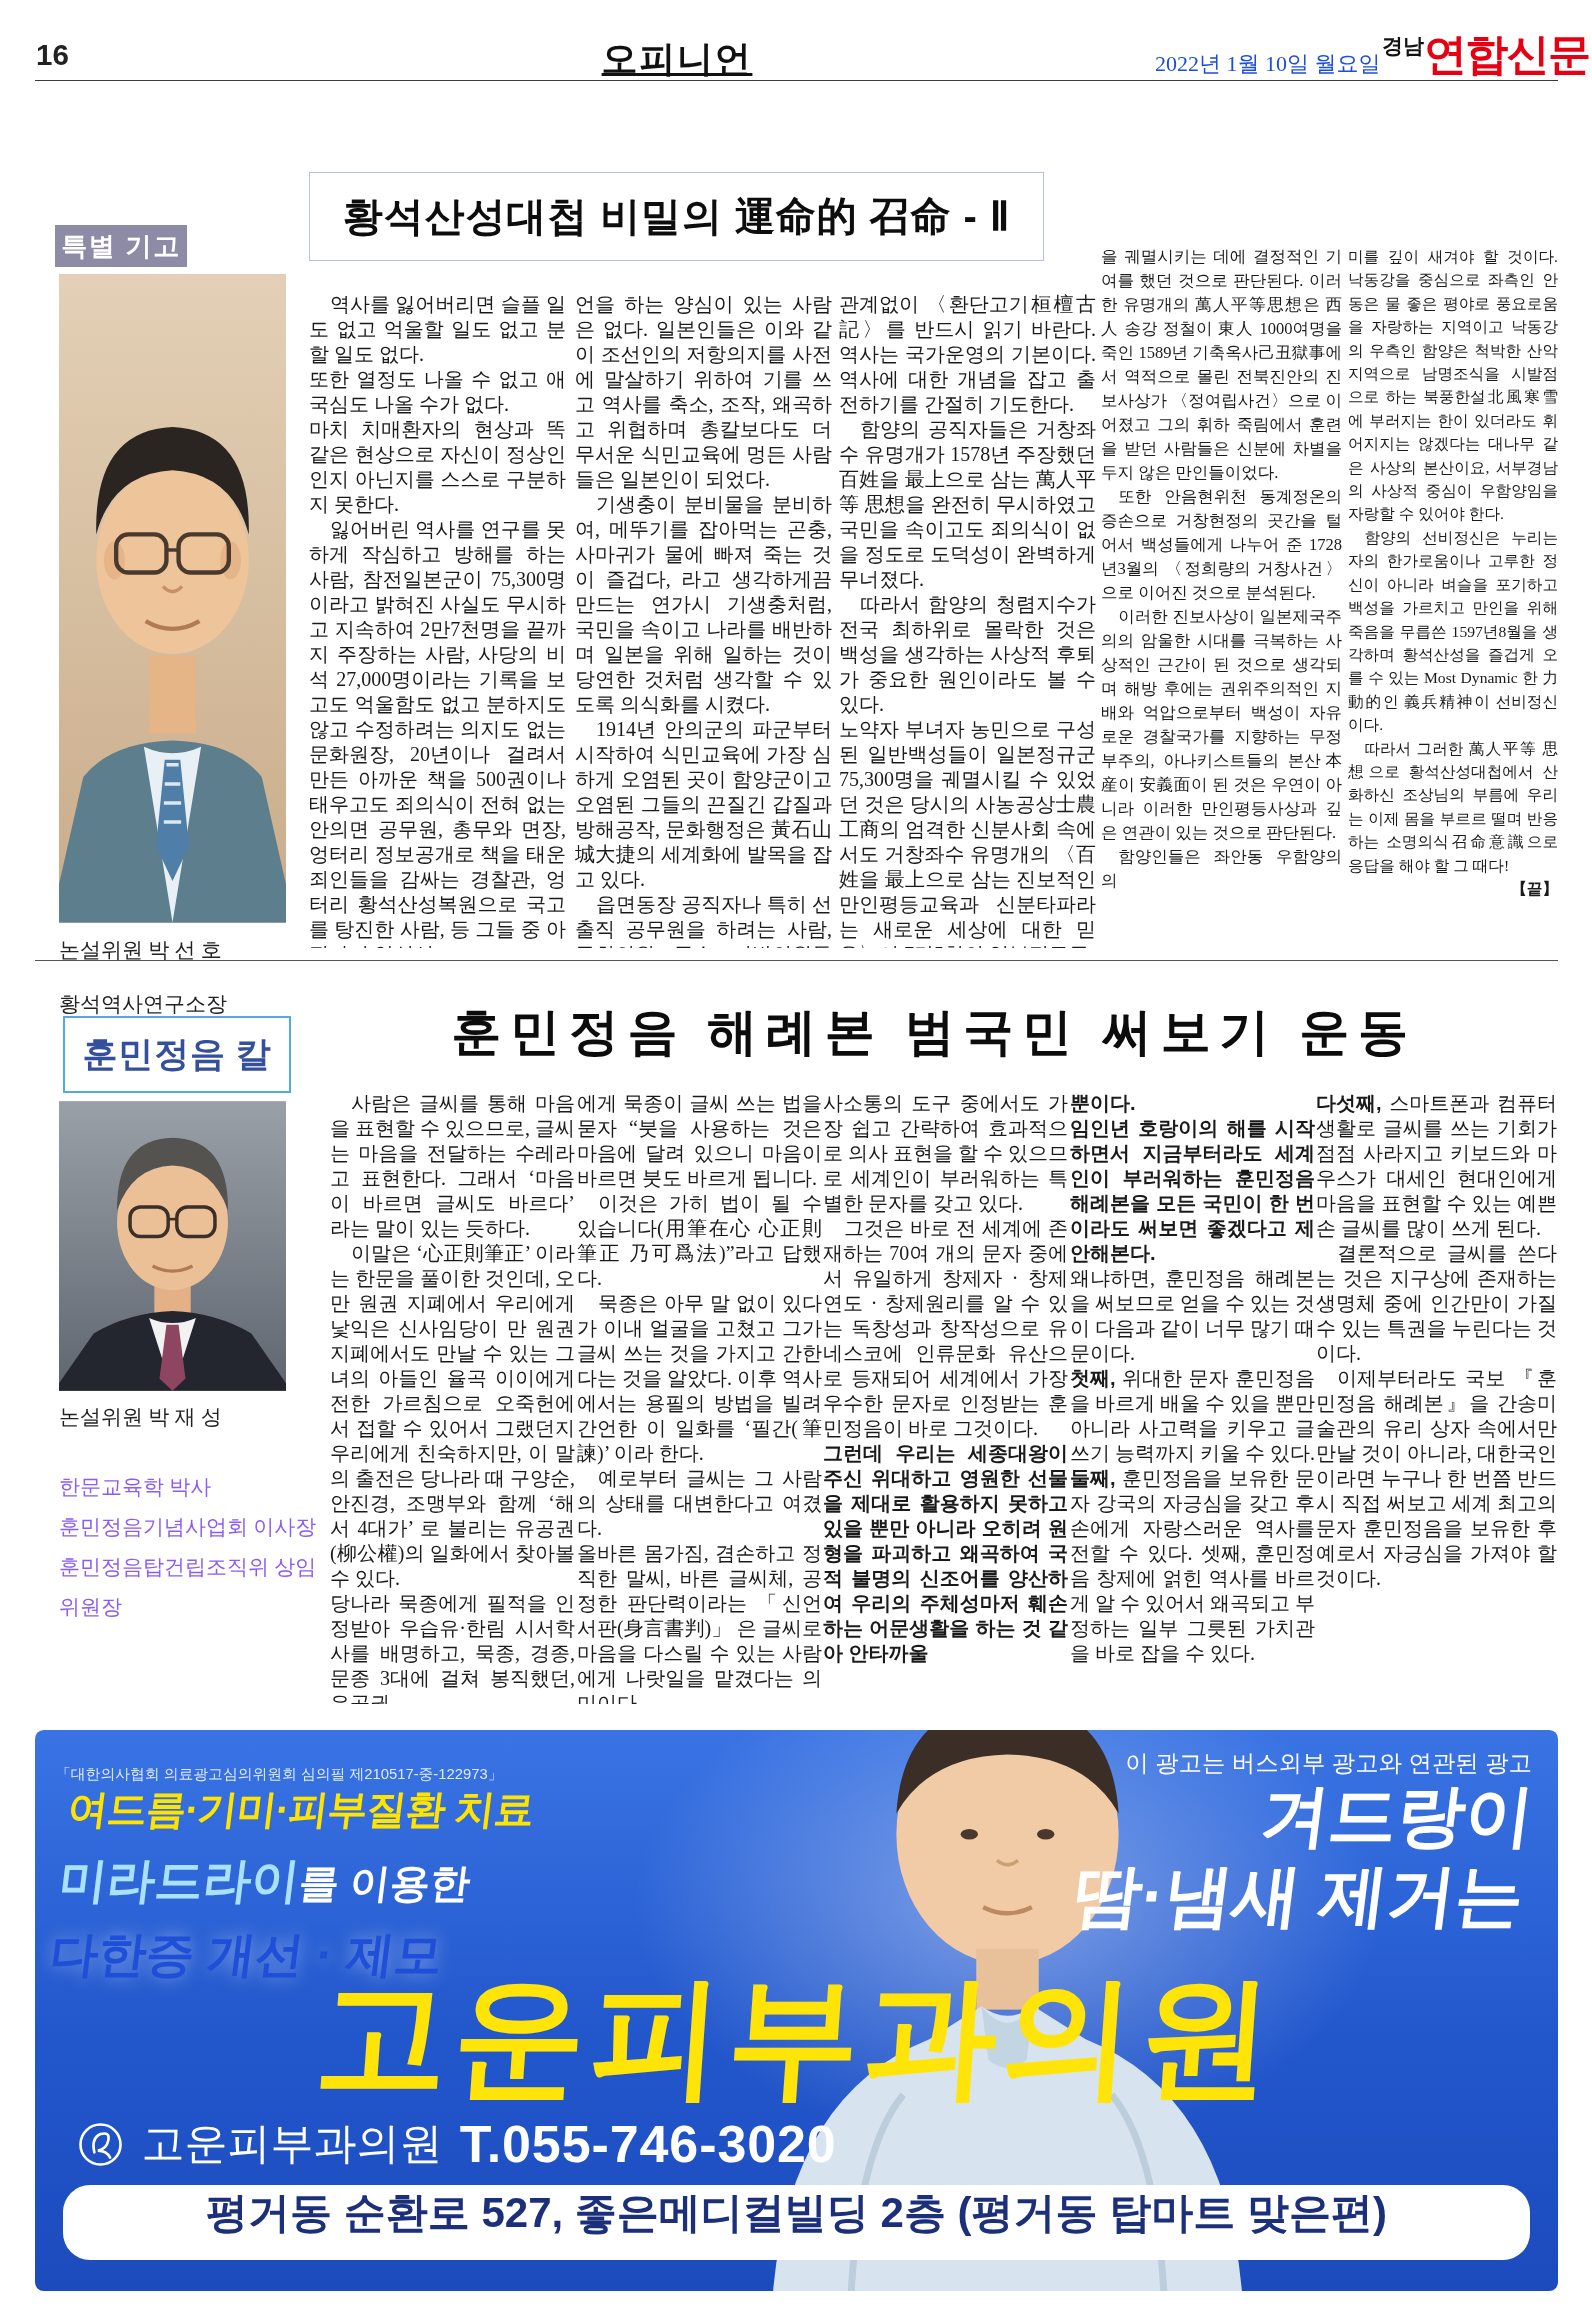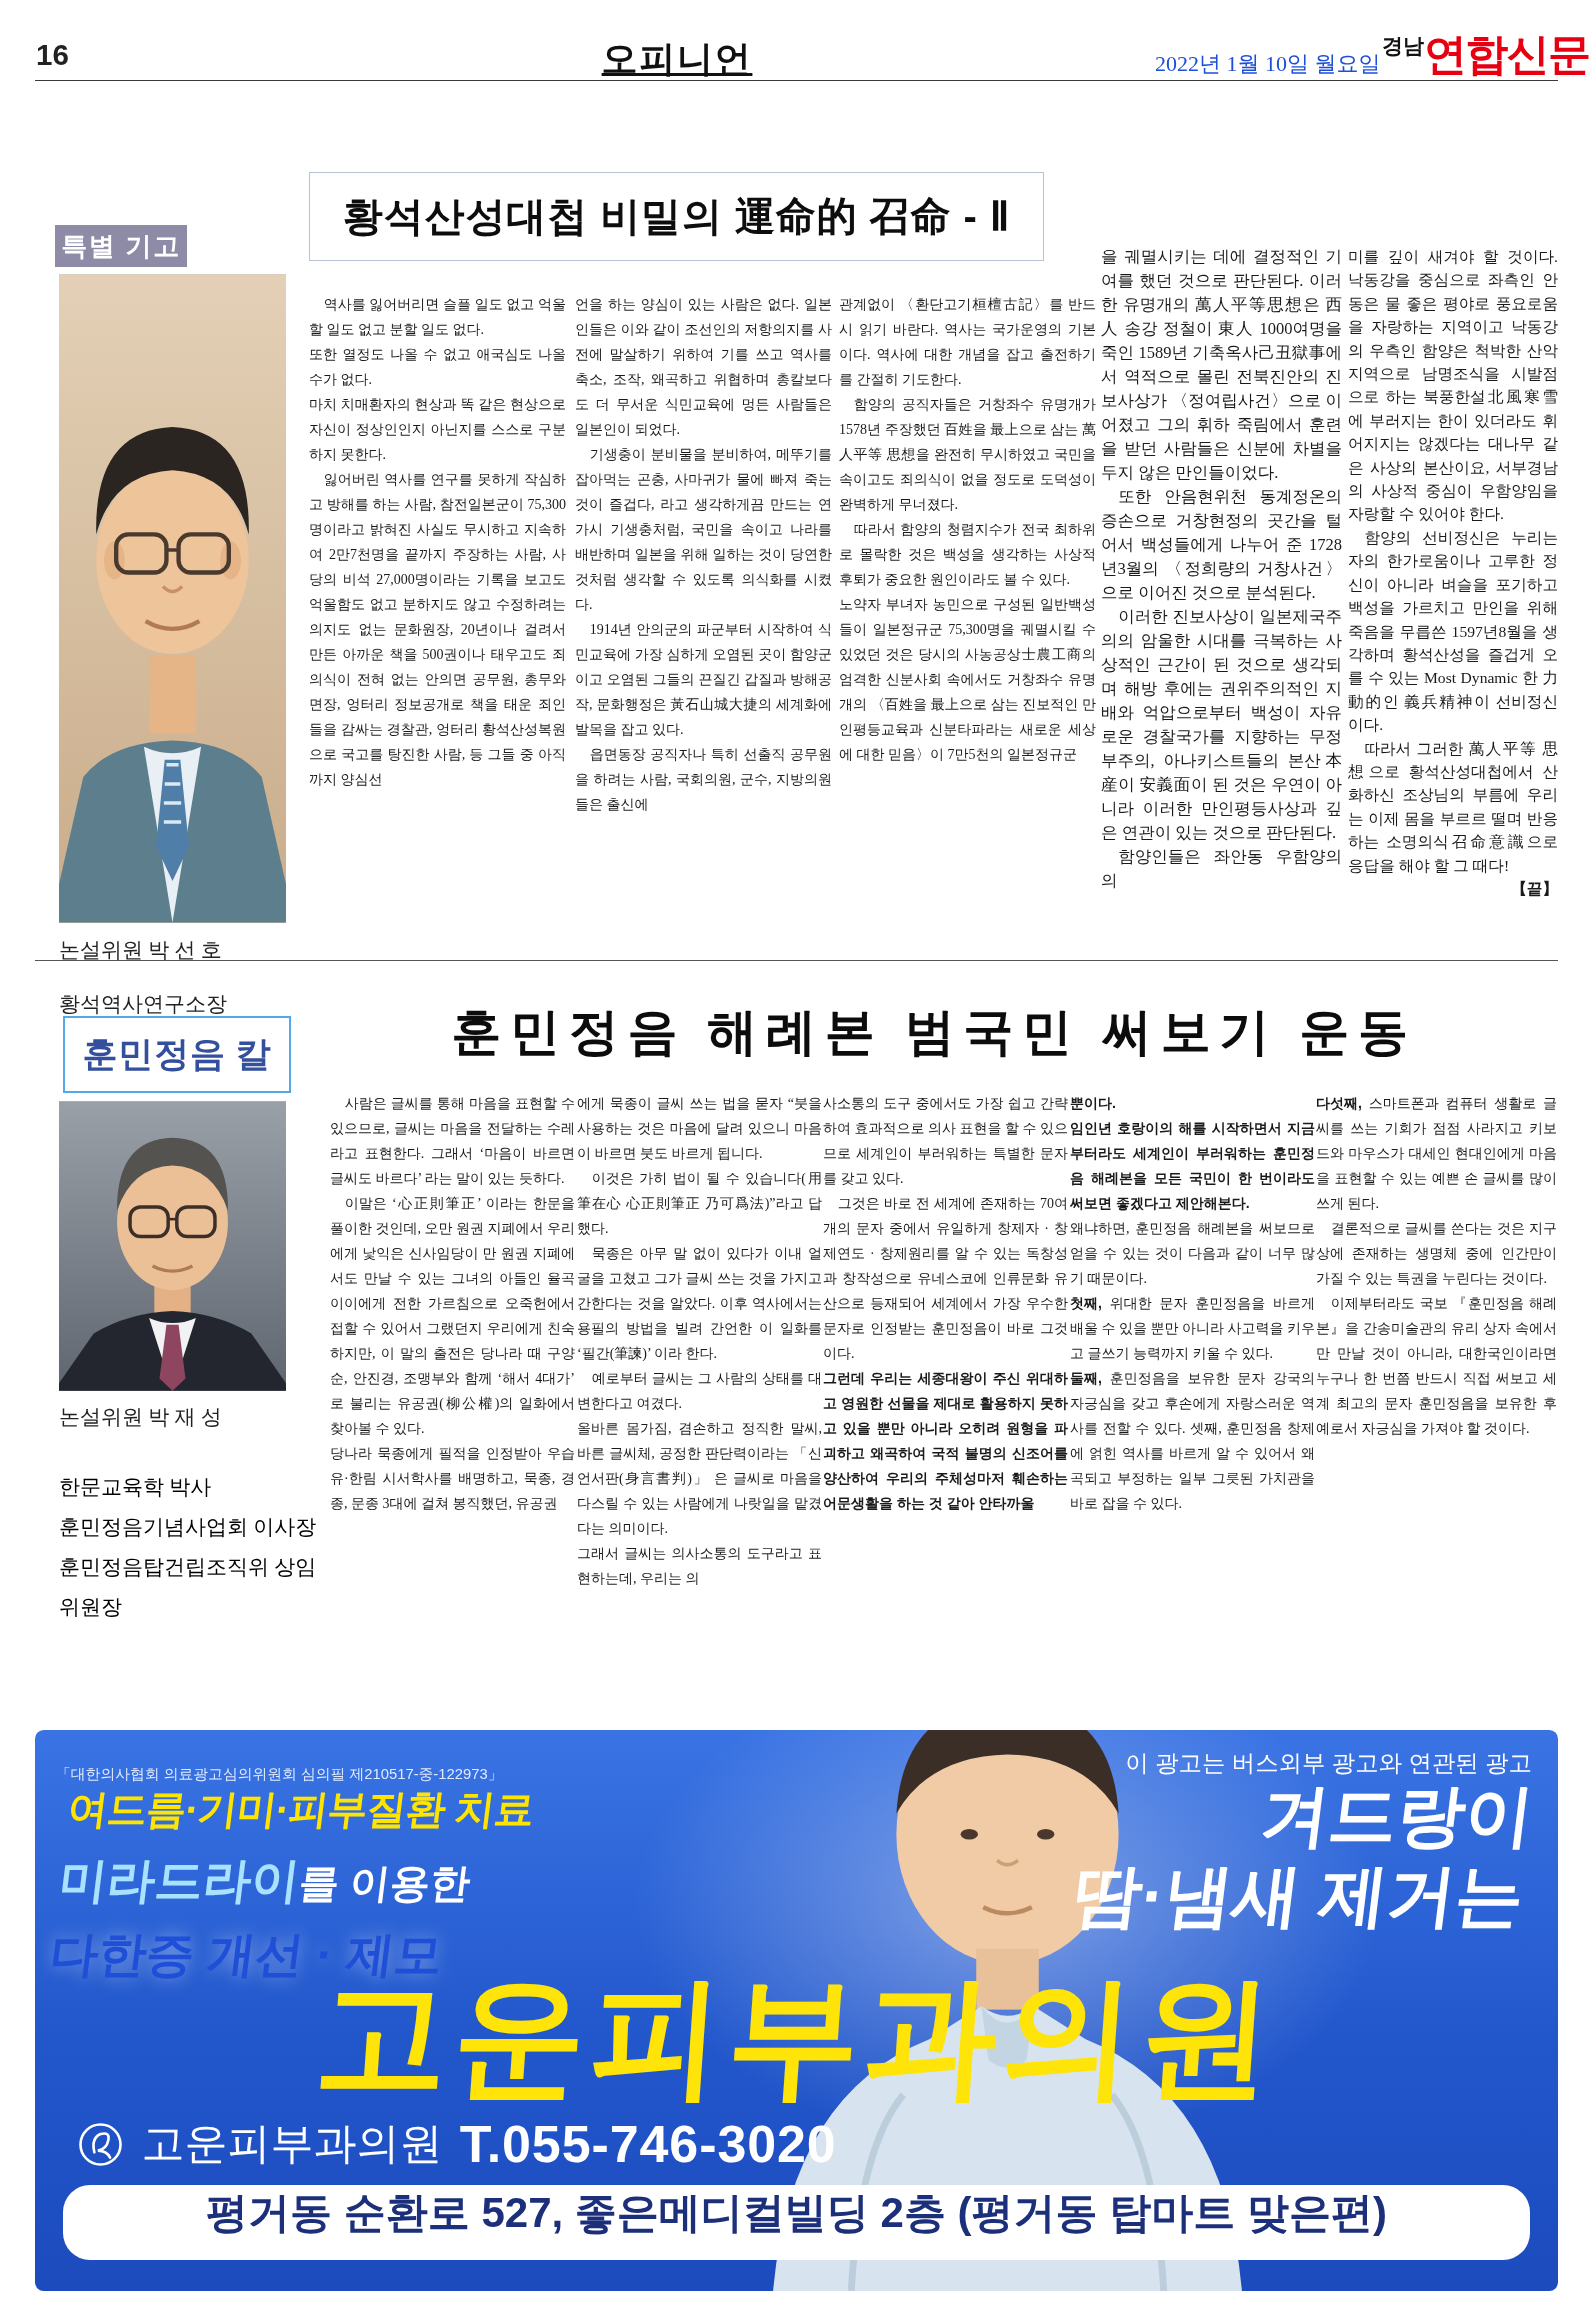--- a/index.html
+++ b/index.html
@@ -20,35 +20,35 @@
   .a1-label{left:55px;top:177px;width:132px;height:42px;background:#8e8ba7;color:#fff;
             font:700 26px "Liberation Sans",sans-serif;text-align:center;line-height:42px;letter-spacing:1.7px;margin-top:48px;}
   .a1-titlebox{left:309px;top:172px;width:733px;height:87px;border:1.7px solid #b9c3d6;
                display:flex;align-items:center;justify-content:center;}
   .a1-title{font:800 40px "Liberation Sans",sans-serif;color:#0d0d0d;letter-spacing:0.9px;}
 
   .photo-frame{background:#ccc;overflow:hidden;}
   .cap{font:400 21px "Liberation Serif",serif;color:#222;}
   .cap-c{text-align:left;}
 
-  .col{line-height:25px;font-size:14px;text-align:justify;word-break:break-all;overflow:hidden;}
+  .col{line-height:25px;font-size:20px;text-align:justify;word-break:break-all;overflow:hidden;}
   .col p{margin:0;}
   .col p.ind{text-indent:1.05em;}
   .col p.bd{font-weight:700;font-family:"Liberation Sans",sans-serif;}
   .col p.rt{text-align:right;font-weight:700;}
   .col b{font-family:"Liberation Sans",sans-serif;}
 
   .mid-rule{left:35px;top:960px;width:1523px;height:0;border-top:0.9px solid #555;}
 
   
   .a2-label{left:63px;top:1016px;width:224px;height:73px;border:2.6px solid #52a8e8;background:#fff;
             color:#344f9b;font:700 35px "Liberation Serif",serif;text-align:center;line-height:73px;letter-spacing:0.9px;}
   .a2-title{left:313px;top:999px;width:1242px;text-align:center;
             font:800 50px "Liberation Serif",serif;color:#0c0c0c;letter-spacing:8.7px;}
-  .roles{left:59px;top:1467px;width:260px;font:400 21px "Liberation Serif",serif;line-height:40px;color:#000000;}
+  .roles{left:59px;top:1467px;width:260px;font:400 21px "Liberation Serif",serif;line-height:40px;color:#8b5cf6;}
 
   
   .ad{left:35px;top:1730px;width:1523px;height:561px;border-radius:8.7px;overflow:hidden;
       background:linear-gradient(180deg,#3a74e4 0%,#2257cc 55%,#1c4bbd 100%);}
   .ad .glow{position:absolute;left:599px;top:-69px;width:747px;height:486px;border-radius:50%;
             background:radial-gradient(closest-side,rgba(255,255,255,.38),rgba(255,255,255,0));}
   .ad-review{position:absolute;left:21px;top:35px;font:400 14.8px "Liberation Sans",sans-serif;color:#eaf2ff;opacity:.95;}
   .ad-busnote{position:absolute;right:26px;top:17.4px;font:500 23.4px "Liberation Sans",sans-serif;color:#fff;}
   .ad-left{position:absolute;left:24px;top:52px;transform:skewX(-7deg);font-family:"Liberation Sans",sans-serif;}
   .ad-l1{font-size:40px;font-weight:800;color:#ffe400;letter-spacing:-0.9px;}

